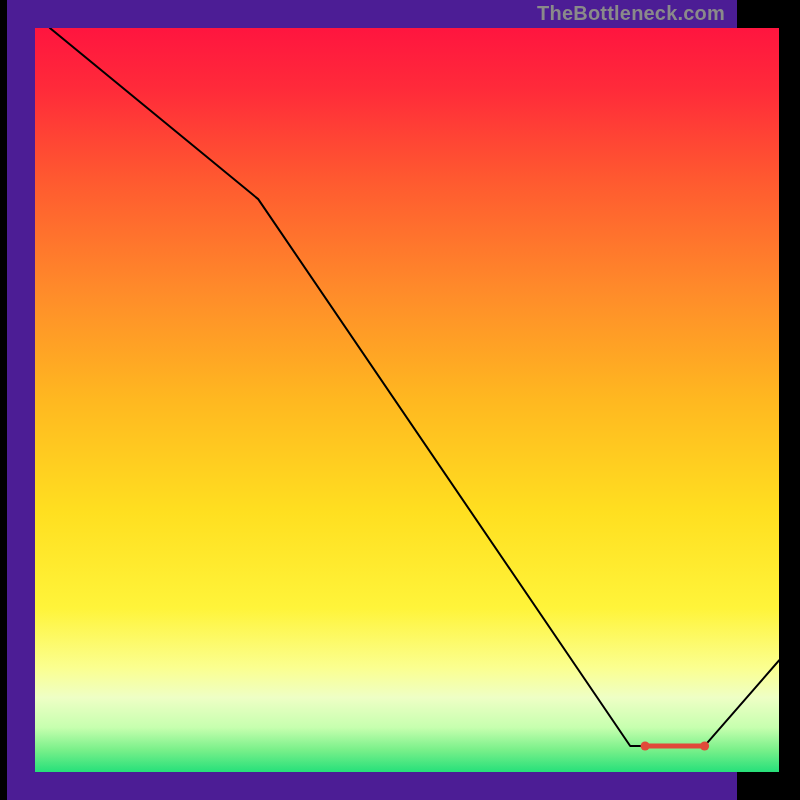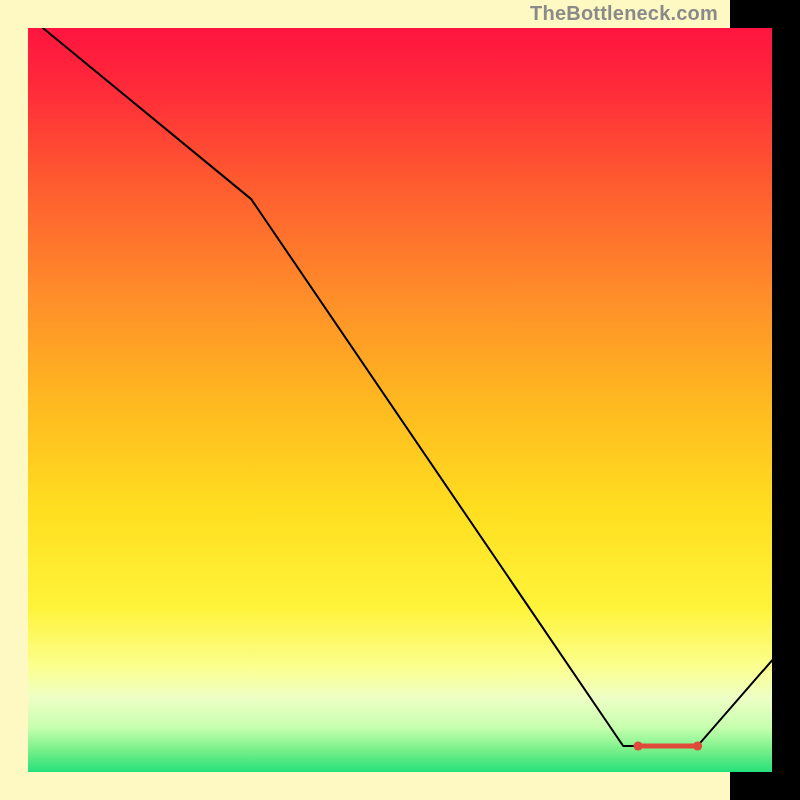--- a/index.html
+++ b/index.html
@@ -6,24 +6,24 @@
     margin: 0;
     padding: 0;
     width: 800px;
     height: 800px;
     background: #000;
     overflow: hidden;
     font-family: Arial, Helvetica, sans-serif;
   }
   #frame {
     position: absolute;
-    left: 0; top: 0;
+    left: 7px; top: 0;
     width: 730px;
     height: 800px;
-    background: #fef9c3;
+    background: #4c1d95;
   }
   #plot {
     position: absolute;
     left: 28px;
     top: 28px;
     width: 744px;
     height: 744px;
   }
   #watermark {
     position: absolute;

